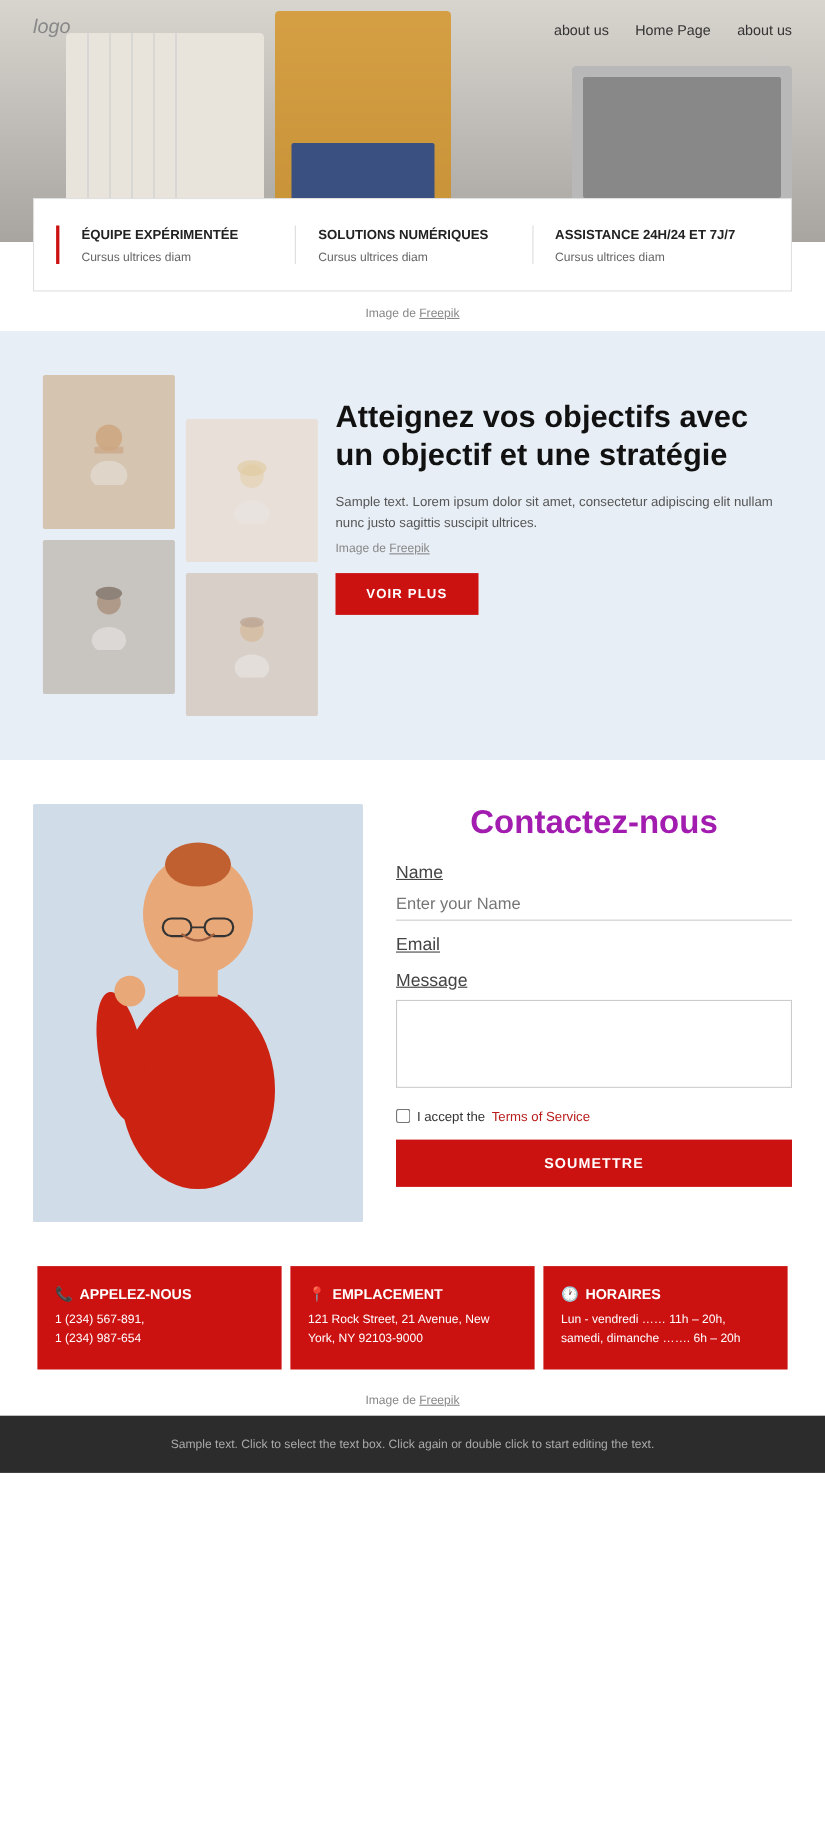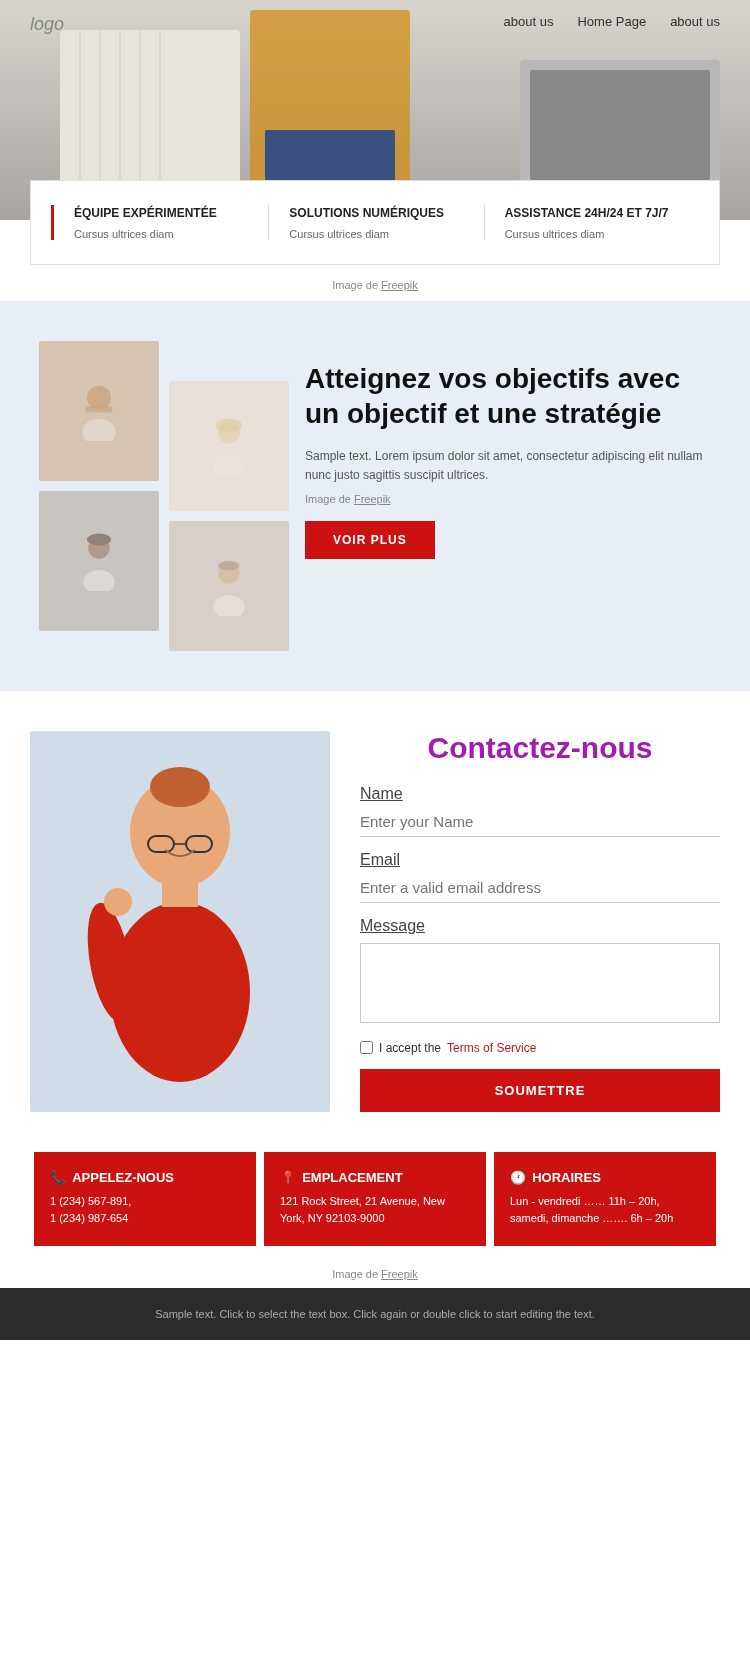--- a/index.html
+++ b/index.html
@@ -2,21 +2,21 @@
 <html><head>
   <meta charset="utf-8">
   <style>
     * { box-sizing: border-box; margin: 0; padding: 0; }
     body { font-family: Arial, sans-serif; width: 750px; background: #fff; overflow-x: hidden; }
 
     
     nav {
       display: flex;
       justify-content: space-between;
-      align-items: flex-start;
+      align-items: flex-end;
       padding: 14px 30px;
       position: absolute;
       top: 0; left: 0; right: 0;
       z-index: 10;
     }
     .nav-logo { color: #888; font-size: 18px; font-style: italic; }
     .nav-links { display: flex; gap: 24px; }
     .nav-links a { color: #333; text-decoration: none; font-size: 13px; }
 
     
@@ -408,21 +408,20 @@
   <div class="contact-form-wrap">
     <h2 class="contact-title">Contactez-nous</h2>
 
     <div class="form-group">
       <label class="form-label">Name</label>
       <input type="text" class="form-input" placeholder="Enter your Name" style="">
     </div>
 
     <div class="form-group">
       <label class="form-label">Email</label>
-      <input type="email" class="form-input" placeholder="Enter a valid email address" style="">
     </div>
 
     <div class="form-group">
       <label class="form-label">Message</label>
       <textarea class="form-textarea" style=""></textarea>
     </div>
 
     <div class="form-checkbox-row">
       <input type="checkbox" style="">
       <span>I accept the </span>

